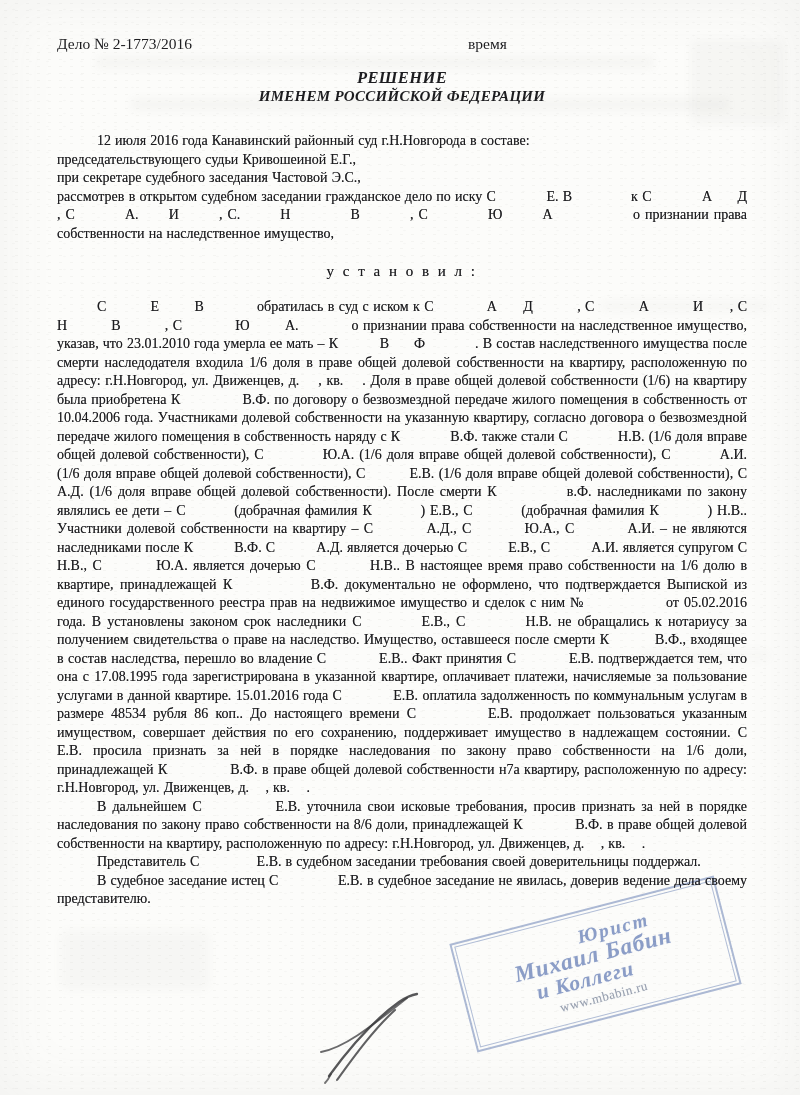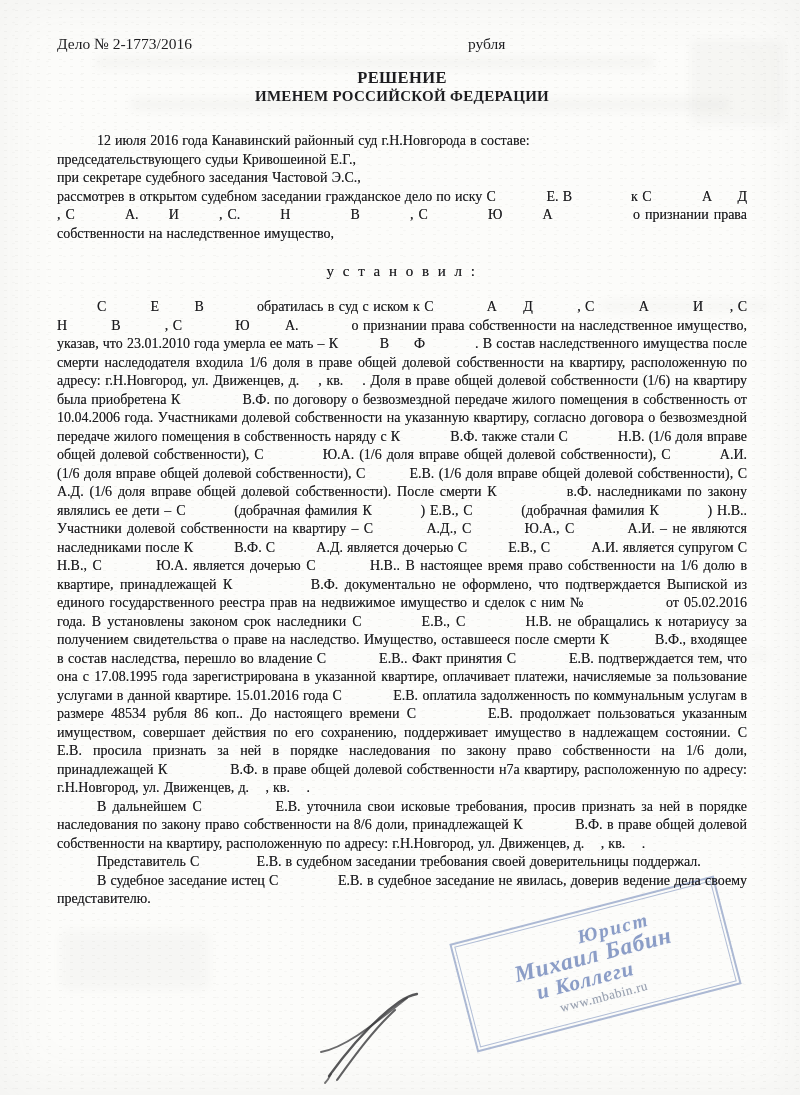--- a/index.html
+++ b/index.html
@@ -11,21 +11,21 @@
   .noise{
     position:absolute;inset:0;pointer-events:none;
     background-image:radial-gradient(rgba(90,90,80,0.05) 1px, transparent 1.2px),
                      radial-gradient(rgba(120,120,110,0.04) 1px, transparent 1.4px);
     background-size:11px 7px,17px 13px;background-position:0 0,5px 3px;
   }
   .smudge{position:absolute;background:#8f8f88;opacity:0.055;filter:blur(4px);border-radius:8px;pointer-events:none;}
   .content{position:absolute;left:57px;top:34px;width:690px;}
   .case-row{position:relative;font-size:15.5px;line-height:19px;height:19px;}
   .copy-label{position:absolute;left:411px;top:0;}
-  .title-block{text-align:center;margin-top:15px;font-weight:bold;}
+  .title-block{text-align:center;margin-top:15px;font-weight:bold;font-style:italic;}
   .title-main{font-size:16.5px;line-height:19px;letter-spacing:0.4px;}
   .title-sub{font-size:15px;line-height:19px;letter-spacing:0.3px;}
   .par{
     font-size:14px;line-height:18.5px;white-space:pre-wrap;
     text-align:justify;word-spacing:0.6px;
     text-shadow:0 0 0.45px rgba(20,20,25,0.6);
   }
   .intro{margin-top:26px;}
   .indent{text-indent:40px;}
   .ustanovil{
@@ -62,21 +62,21 @@
   <div class="smudge" style="left:130px;top:98px;width:600px;height:13px;"></div>
   <div class="smudge" style="left:690px;top:40px;width:95px;height:85px;opacity:0.05;"></div>
   <div class="smudge" style="left:600px;top:300px;width:170px;height:12px;opacity:0.04;"></div>
   <div class="smudge" style="left:640px;top:650px;width:130px;height:11px;opacity:0.04;"></div>
   <div class="smudge" style="left:60px;top:930px;width:150px;height:60px;opacity:0.045;"></div>
 
   <div class="content">
 
     <div class="case-row">
       <span>Дело № 2-1773/2016</span>
-      <span class="copy-label">рубля</span>
+      <span class="copy-label">время</span>
     </div>
 
     <div class="title-block">
       <div class="title-main">РЕШЕНИЕ</div>
       <div class="title-sub">ИМЕНЕМ РОССИЙСКОЙ ФЕДЕРАЦИИ</div>
     </div>
 
     <div class="intro">
       <div class="par indent">12 июля 2016 года Канавинский районный суд г.Н.Новгорода в составе:</div>
       <div class="par">председательствующего судьи Кривошеиной Е.Г.,</div>

